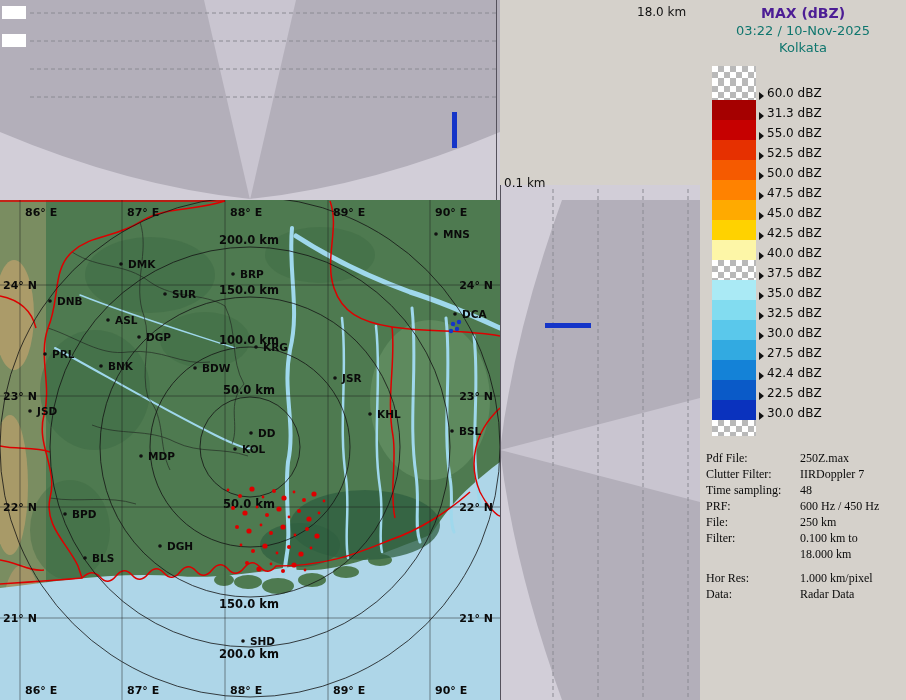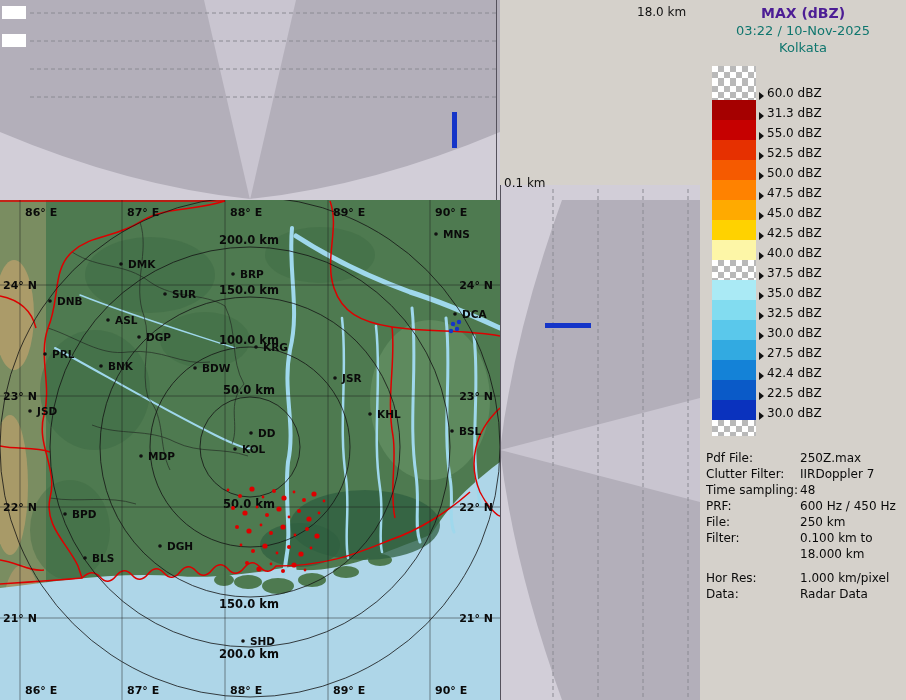--- a/index.html
+++ b/index.html
@@ -25,21 +25,21 @@
   #legend-postcap{height:16px;}
   .lg-row{display:flex;align-items:flex-end;height:20px;}
   .sw{width:44px;height:20px;flex:0 0 44px;}
   .checker{background-color:#fff;
     background-image:linear-gradient(45deg,#b9b9b9 25%,transparent 25%,transparent 75%,#b9b9b9 75%),
                      linear-gradient(45deg,#b9b9b9 25%,transparent 25%,transparent 75%,#b9b9b9 75%);
     background-size:12px 12px;background-position:0 0,6px 6px;}
   .arr{width:0;height:0;border-left:5px solid #111;border-top:4px solid transparent;border-bottom:4px solid transparent;margin:0 3px 0 3px;}
   .lg-label{font-size:12px;color:#0a0a0a;white-space:nowrap;}
 
-  #meta{position:absolute;left:6px;top:450px;font-size:12px;color:#0a0a0a;width:198px;}
+  #meta{position:absolute;left:6px;top:450px;font-size:12px;color:#0a0a0a;width:198px;font-family:Liberation Serif, serif;}
   .meta-row{display:flex;height:16px;line-height:16px;}
   .m-label{width:94px;flex:0 0 94px;}
   .m-value{white-space:nowrap;}
   .meta-gap{height:8px;}
   #brand-line{margin-top:2px;height:16px;line-height:16px;}
 
   
   .grid-label{font-family:"DejaVu Sans",sans-serif;font-size:11px;font-weight:600;fill:#0a0a0a;}
   .ring-label{font-family:"DejaVu Sans",sans-serif;font-size:11.5px;font-weight:700;fill:#0a0a0a;}
   .stn-label{font-family:"DejaVu Sans",sans-serif;font-size:10.5px;font-weight:600;fill:#0a0a0a;}

